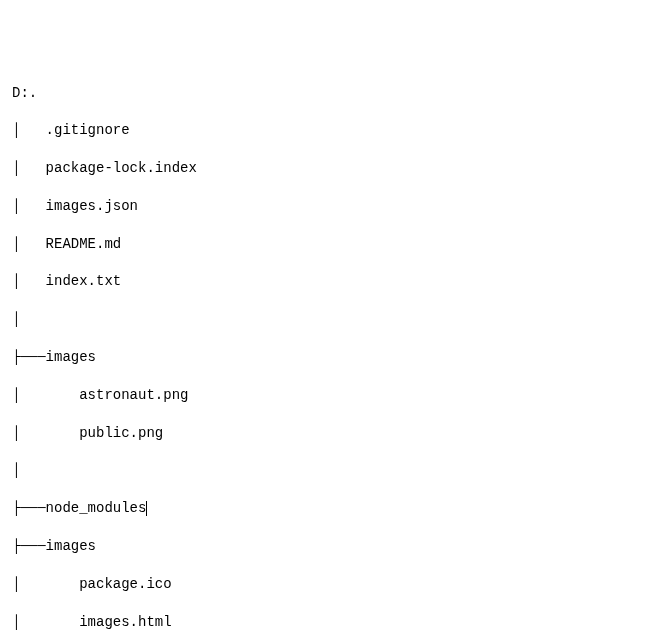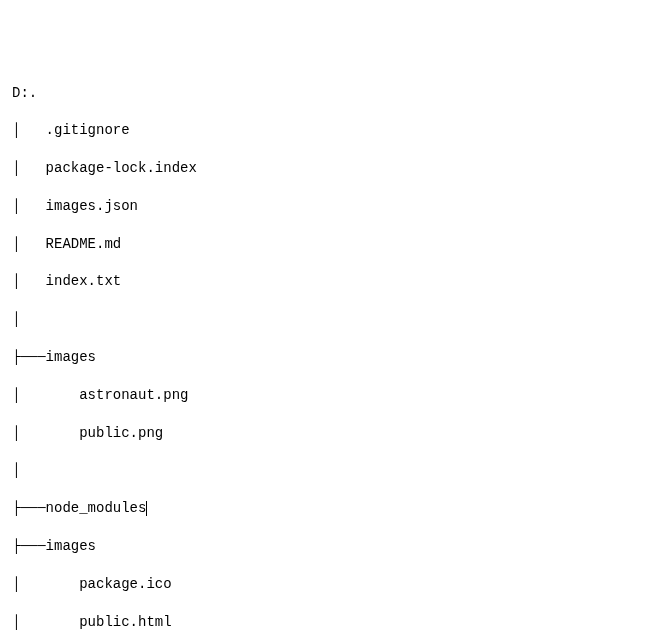--- a/index.html
+++ b/index.html
@@ -49,21 +49,21 @@
 <span class="file-entry">│   README.md</span>
 <span class="file-entry">│   index.txt</span>
 <span class="file-entry">│</span>
 <span class="dir-entry">├───images</span>
 <span class="file-entry">│       astronaut.png</span>
 <span class="file-entry">│       public.png</span>
 <span class="file-entry">│</span>
 <span class="dir-entry"><span>├───node_modules</span><span class="cursor"></span></span>
 <span class="dir-entry">├───images</span>
 <span class="file-entry">│       package.ico</span>
-<span class="file-entry">│       public.html</span>
+<span class="file-entry">│       images.html</span>
 
 
 
 
 
 
 
 
 
 

